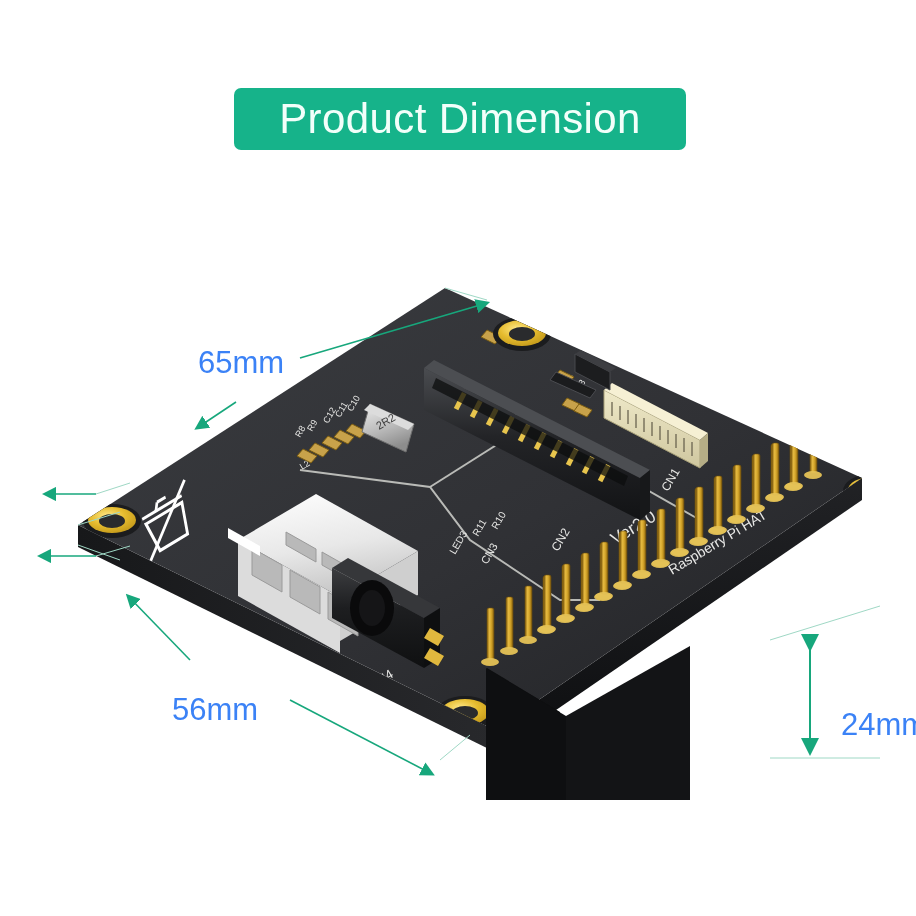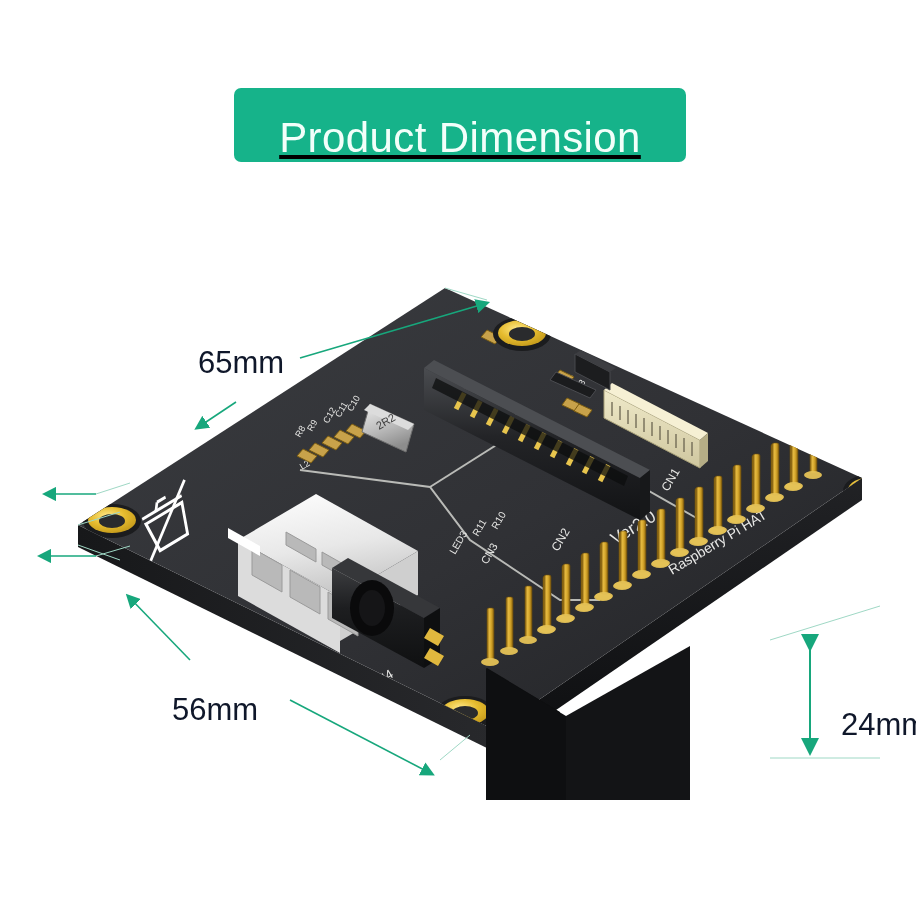--- a/index.html
+++ b/index.html
@@ -22,41 +22,40 @@
     height: 916px;
     background: #ffffff;
   }
 
   
   .banner {
     position: absolute;
     left: 234px;
     top: 88px;
     width: 452px;
-    height: 74px;
+    height: 62px;
     background: #16b38a;
     border-radius: 7px;
     display: flex;
-    align-items: flex-end;
+    align-items: center;
     justify-content: center;
-    text-decoration: underline;
   }
   .banner-text {
     color: #f2fffa;
     font-size: 42px;
     font-weight: 400;
     letter-spacing: 0.4px;
     font-family: "Liberation Sans", sans-serif;
     white-space: nowrap;
   }
 
   
   .dim-label {
     position: absolute;
-    color: #0f172a;
+    color: #3b82f6;
     font-size: 31px;
     font-weight: 400;
     font-family: "Liberation Sans", sans-serif;
     white-space: nowrap;
   }
   #dim-65 { left: 198px; top: 345px; }
   #dim-56 { left: 172px; top: 692px; text-align: center; }
   #dim-24 { left: 841px; top: 707px; }
 
   

